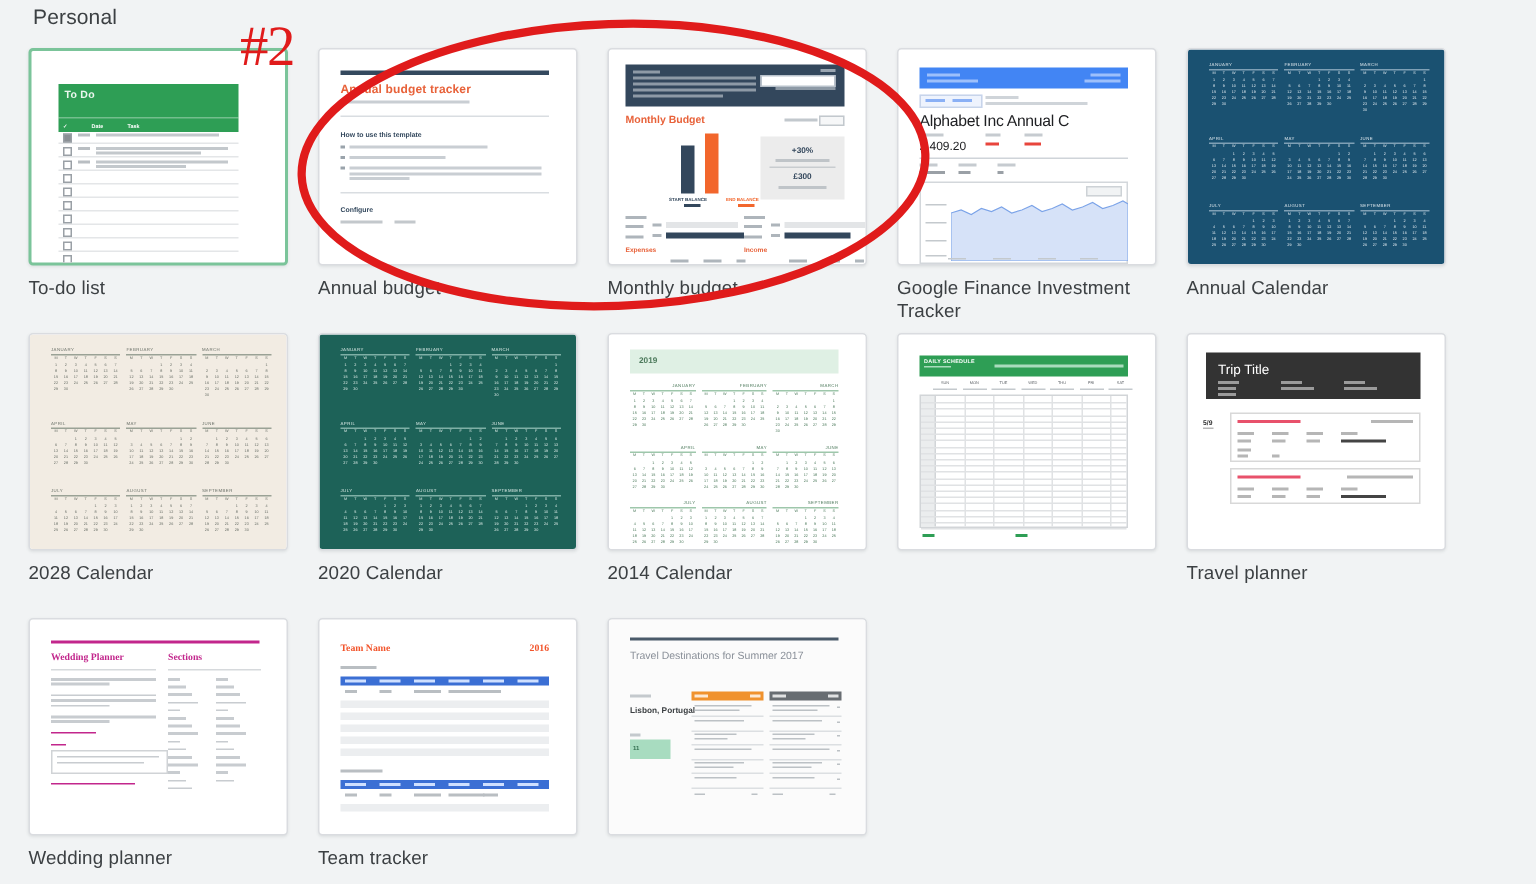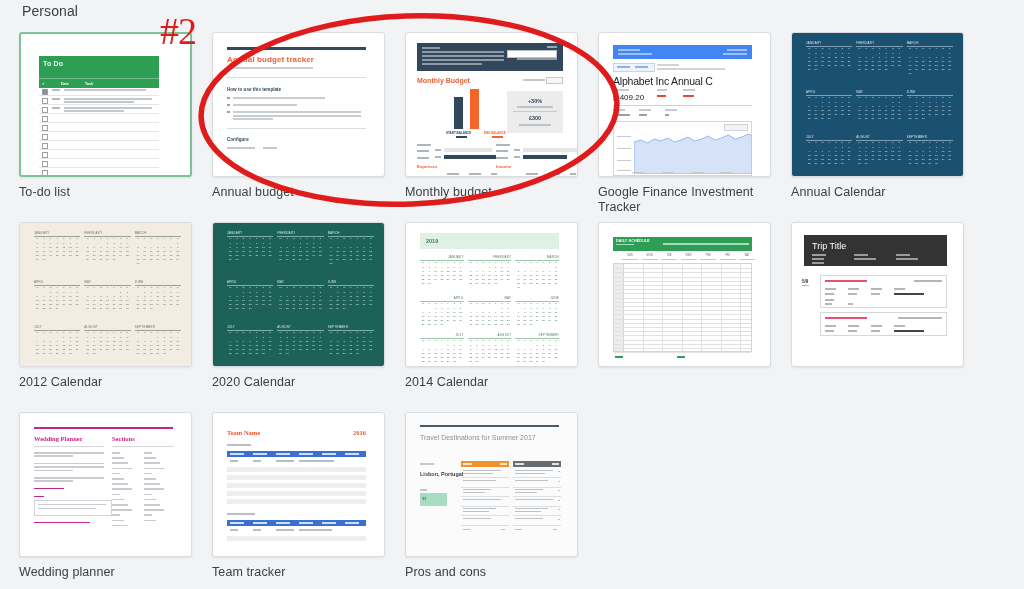--- a/index.html
+++ b/index.html
@@ -1239,21 +1239,21 @@
                   <span>26</span>
                   <span>27</span>
                   <span>28</span>
                   <span>29</span>
                   <span>30</span>
                 </div>
               </div>
             </div>
           </div>
         </div>
-        <div class="card-label">2012 Calendar</div>
+        <div class="card-label">2028 Calendar</div>
       </div>
       <div class="tile">
         <div class="card">
           <div class="doc-full" style="background:#1d6258">
             <div class="cal-inner" style="left:14px;right:10px;top:8px;bottom:0px">
               <div class="mon">
                 <div class="mon-name" style="color:#dcebe7;text-align:left">JANUARY</div>
                 <div class="mon-hr" style="background:#7fb0a6"></div>
                 <div class="mon-dow" style="color:#dcebe7">
                   <span>M</span>
@@ -2216,20 +2216,21 @@
               <div class="tp-row" style="left:4px;top:17px;width:9px"></div>
               <div class="tp-row" style="left:27px;top:12px;width:11px"></div>
               <div class="tp-row" style="left:27px;top:17px;width:9px"></div>
               <div class="tp-row" style="left:50px;top:12px;width:11px"></div>
               <div class="tp-row" style="left:50px;top:17px;width:9px"></div>
               <div class="tp-row" style="left:73px;top:12px;width:11px"></div>
               <div class="tp-dark" style="left:73px;top:17px;width:30px"></div>
             </div>
           </div>
         </div>
+        <div class="card-label">Travel planner</div>
       </div>
       <div class="tile">
         <div class="card">
           <div class="doc-full">
             <div class="wp-bar"></div>
             <div class="wp-h" style="left:14px;top:22px">Wedding Planner</div>
             <div class="wp-h" style="left:92px;top:22px">Sections</div>
             <div class="wp-hr" style="left:14px;top:33px;width:70px"></div>
             <div class="wp-hr" style="left:92px;top:33px;width:62px"></div>
             <div class="wp-l" style="left:14px;top:39px;width:70px"></div>
@@ -2376,21 +2377,20 @@
             <div class="pc-trow" style="left:107px;top:92.5px;width:48px"></div>
             <div class="pc-tl" style="left:109px;top:95px;width:33px"></div>
             <div class="pc-tl" style="left:109px;top:98px;width:26px"></div>
             <div class="pc-trow" style="left:107px;top:102px;width:48px"></div>
             <div class="pc-tl" style="left:109px;top:104.5px;width:28px"></div>
             <div class="pc-trow" style="left:107px;top:111.5px;width:48px"></div>
             <div class="pc-tl" style="left:109px;top:116px;width:7px"></div>
             <div class="pc-tl" style="left:147px;top:116px;width:4px"></div>
           </div>
         </div>
-        <div class="card-label">Pros and cons</div>
       </div>
     </div>
 
   <svg class="annot" viewBox="0 0 1024 589">
     <ellipse cx="409" cy="110" rx="208" ry="94" fill="none" stroke="#e01b1b" stroke-width="5.5" transform="rotate(-2 409 110)"></ellipse>
   </svg>
   <div class="annot-num">#2</div>
 
 </div>
 

